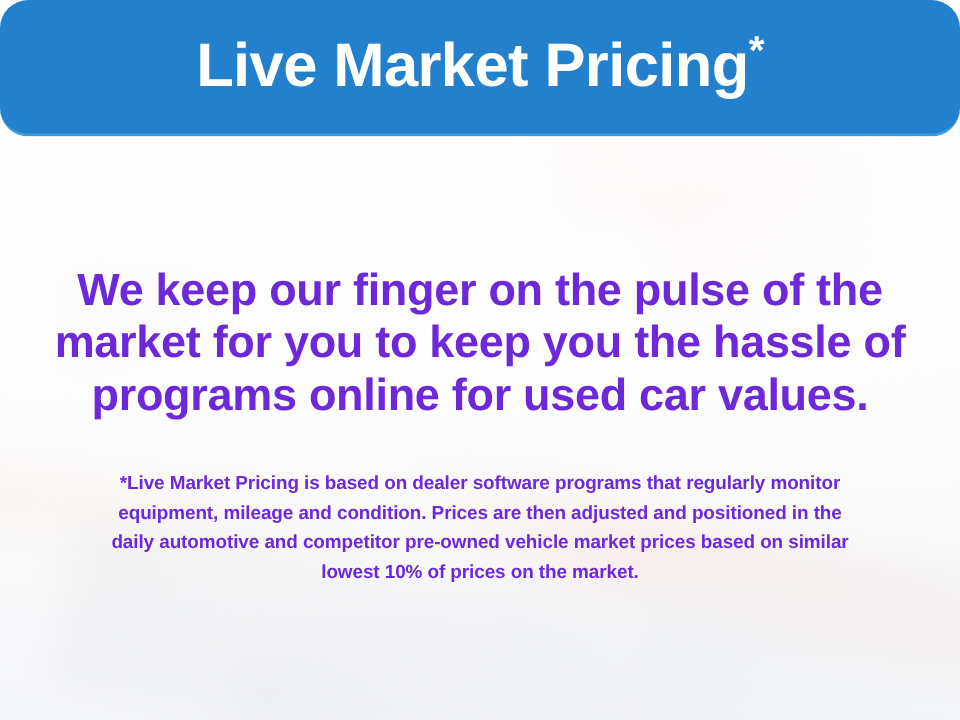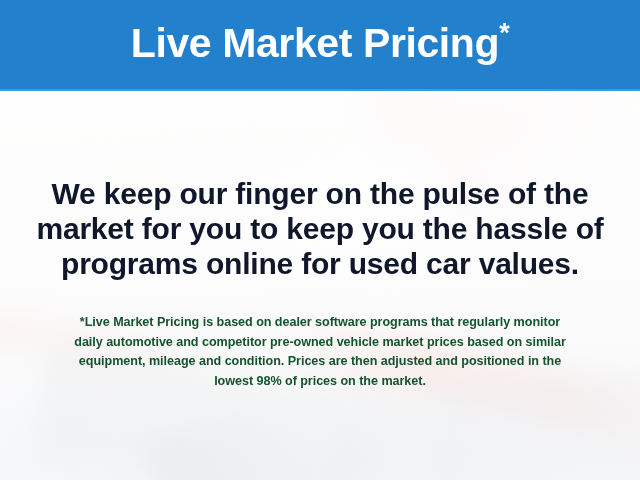--- a/index.html
+++ b/index.html
@@ -140,20 +140,21 @@
     top: 0; left: 0;
     width: 640px;
     height: 91px;
     background: #2280cd;
     box-sizing: border-box;
     display: flex;
     align-items: center;
     justify-content: center;
     border-bottom: 2px solid #3b9bdd;
     z-index: 5;
+    border-radius: 19px;
   }
   .banner-title {
     color: #ffffff;
     font-size: 41px;
     font-weight: 700;
     letter-spacing: -0.4px;
     line-height: 1;
     white-space: nowrap;
     margin: 0;
     padding: 0 0 3px 0;
@@ -173,36 +174,36 @@
     height: 389px;
     z-index: 4;
   }
   .headline {
     position: absolute;
     top: 85px;
     left: 26px;
     width: 588px;
     margin: 0;
     text-align: center;
-    color: #0f172a;
+    color: #6d28d9;
     font-size: 30px;
     font-weight: 700;
     line-height: 35px;
     letter-spacing: -0.2px;
   }
   .headline .hl-line { display: block; }
 
   .disclaimer {
     position: absolute;
     top: 222px;
     left: 30px;
     width: 580px;
     margin: 0;
     text-align: center;
-    color: #14532d;
+    color: #6d28d9;
     font-size: 12.6px;
     font-weight: 700;
     line-height: 19.5px;
     letter-spacing: -0.05px;
   }
   .disclaimer .dc-line { display: block; }
 </style>
 </head>
 <body>
 
@@ -231,19 +232,19 @@
   <div class="content">
 
     <p class="headline">
       <span class="hl-line">We keep our finger on the pulse of the</span>
       <span class="hl-line">market for you to keep you the hassle of</span>
       <span class="hl-line">programs online for used car values.</span>
     </p>
 
     <p class="disclaimer">
       <span class="dc-line">*Live Market Pricing is based on dealer software programs that regularly monitor</span>
+      <span class="dc-line">equipment, mileage and condition. Prices are then adjusted and positioned in the</span>
       <span class="dc-line">daily automotive and competitor pre-owned vehicle market prices based on similar</span>
-      <span class="dc-line">equipment, mileage and condition. Prices are then adjusted and positioned in the</span>
-      <span class="dc-line">lowest 98% of prices on the market.</span>
+      <span class="dc-line">lowest 10% of prices on the market.</span>
     </p>
 
   </div>
 </div>
 
 </body></html>

